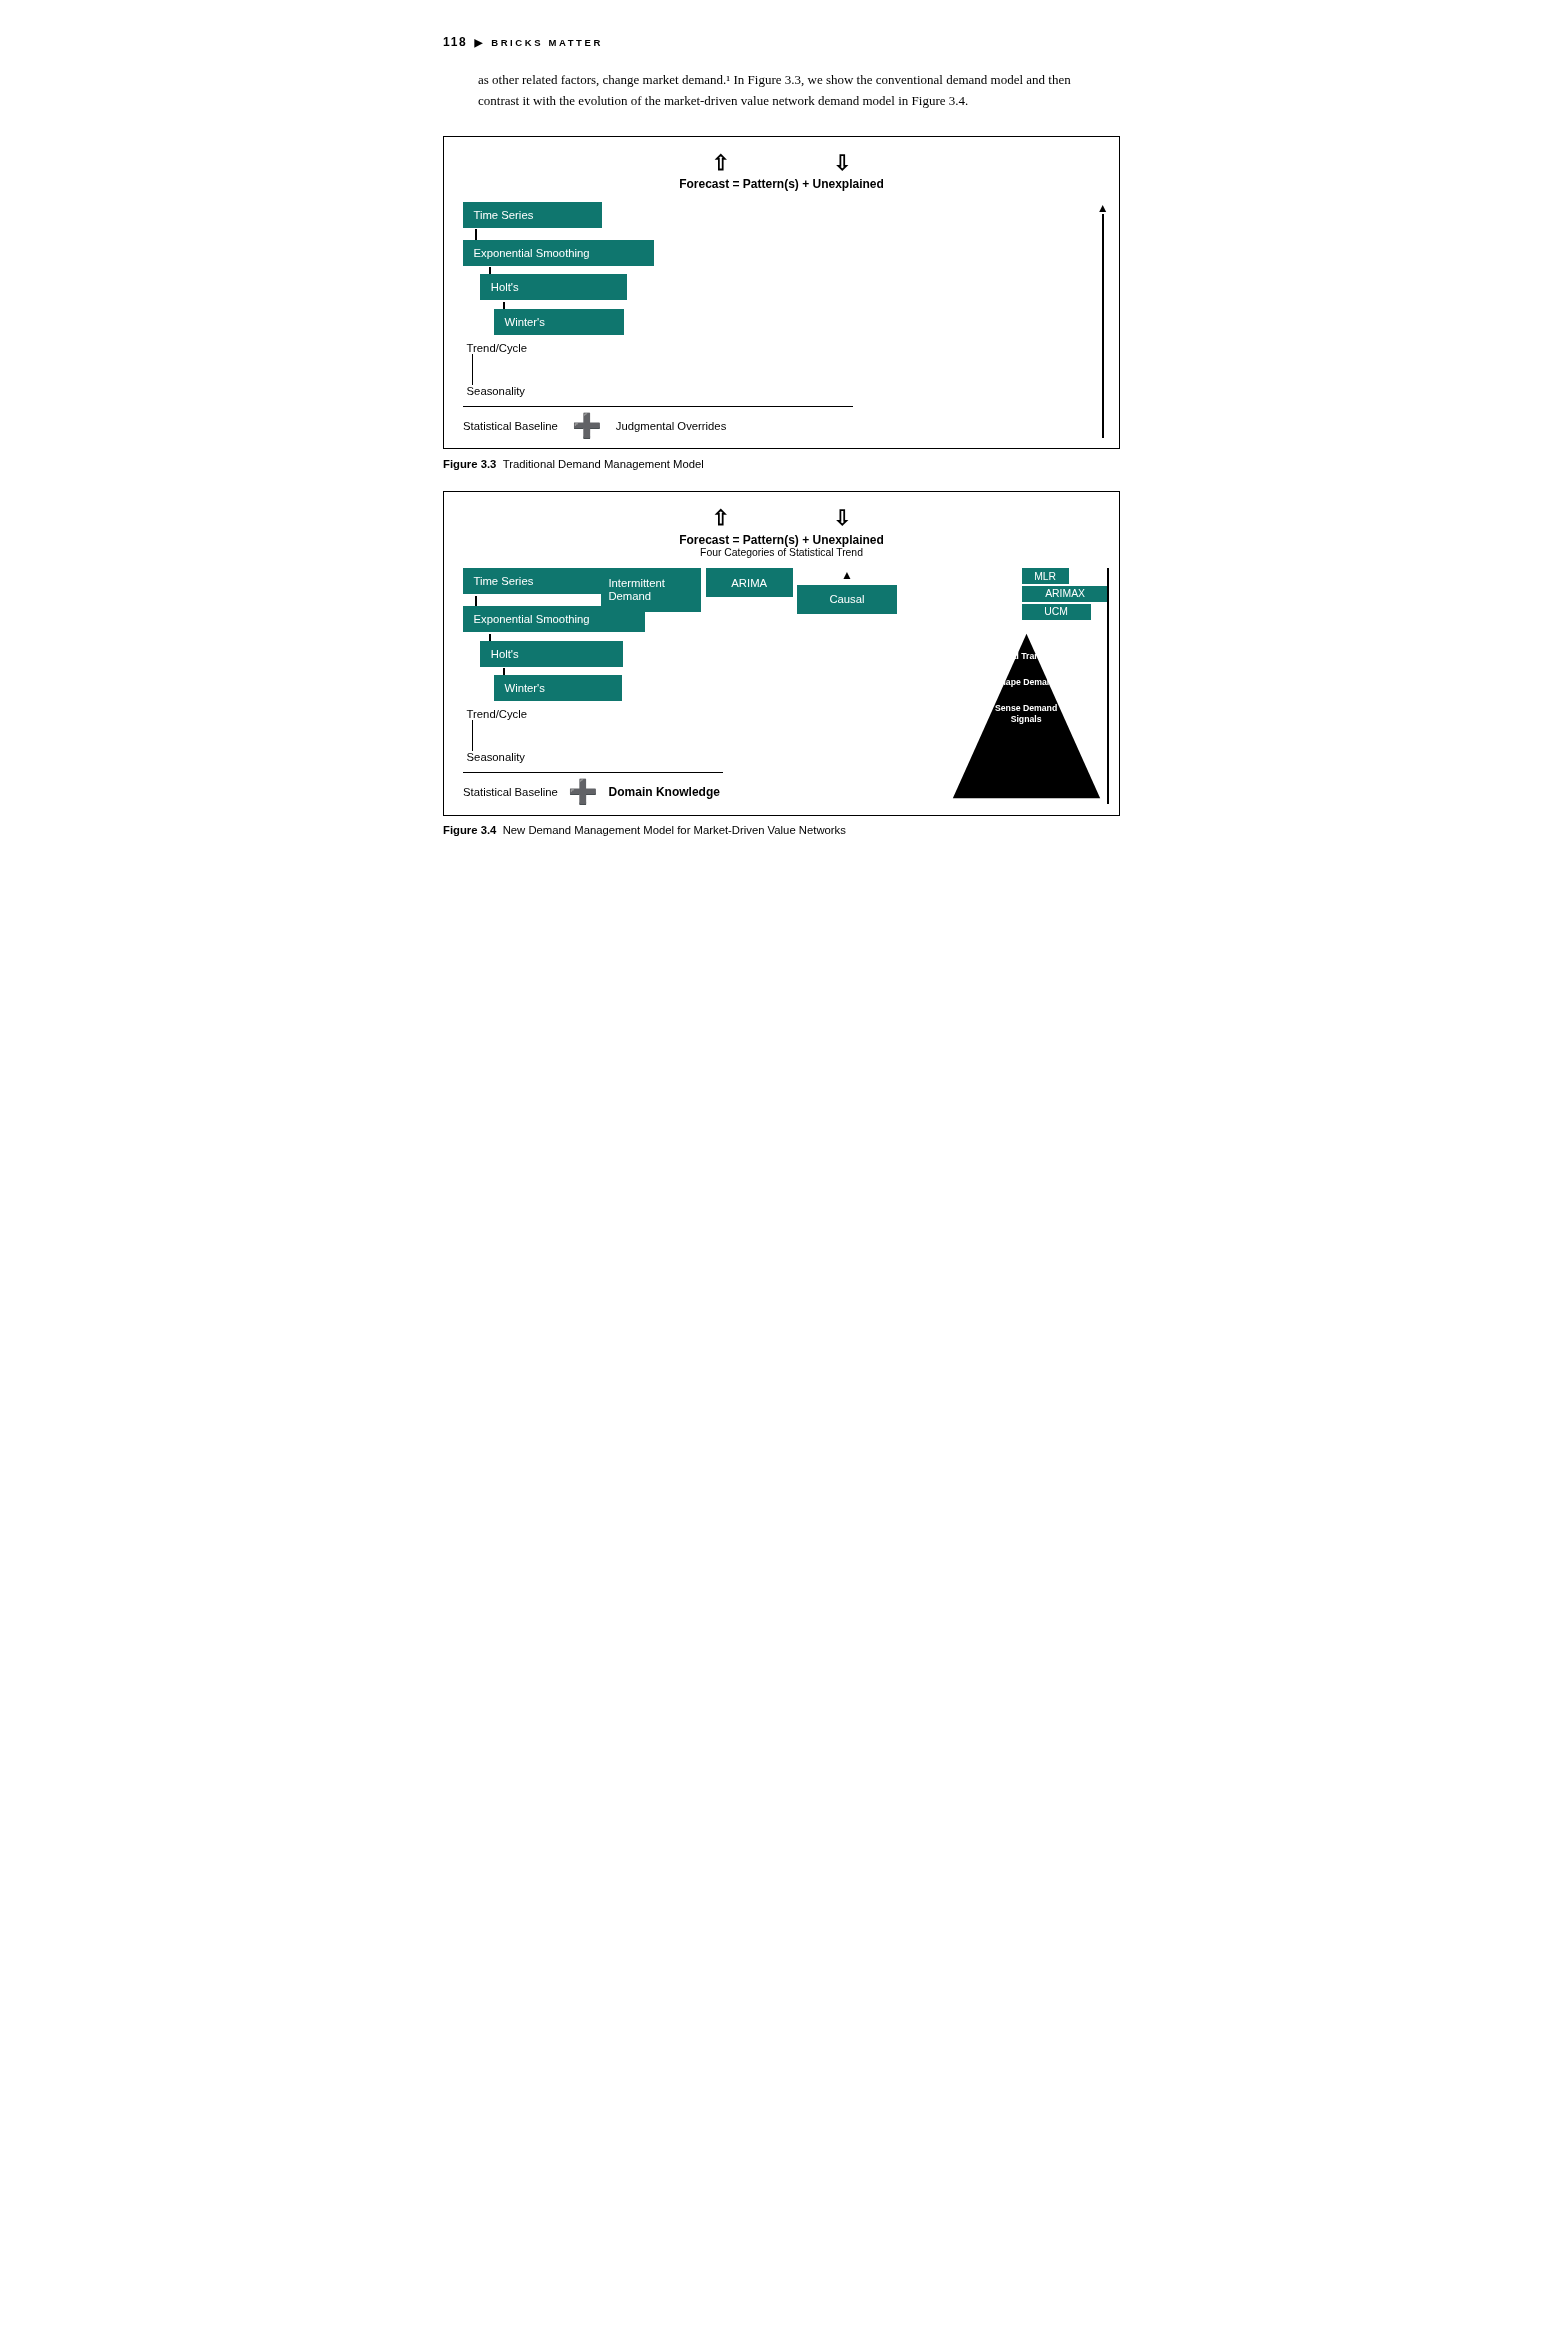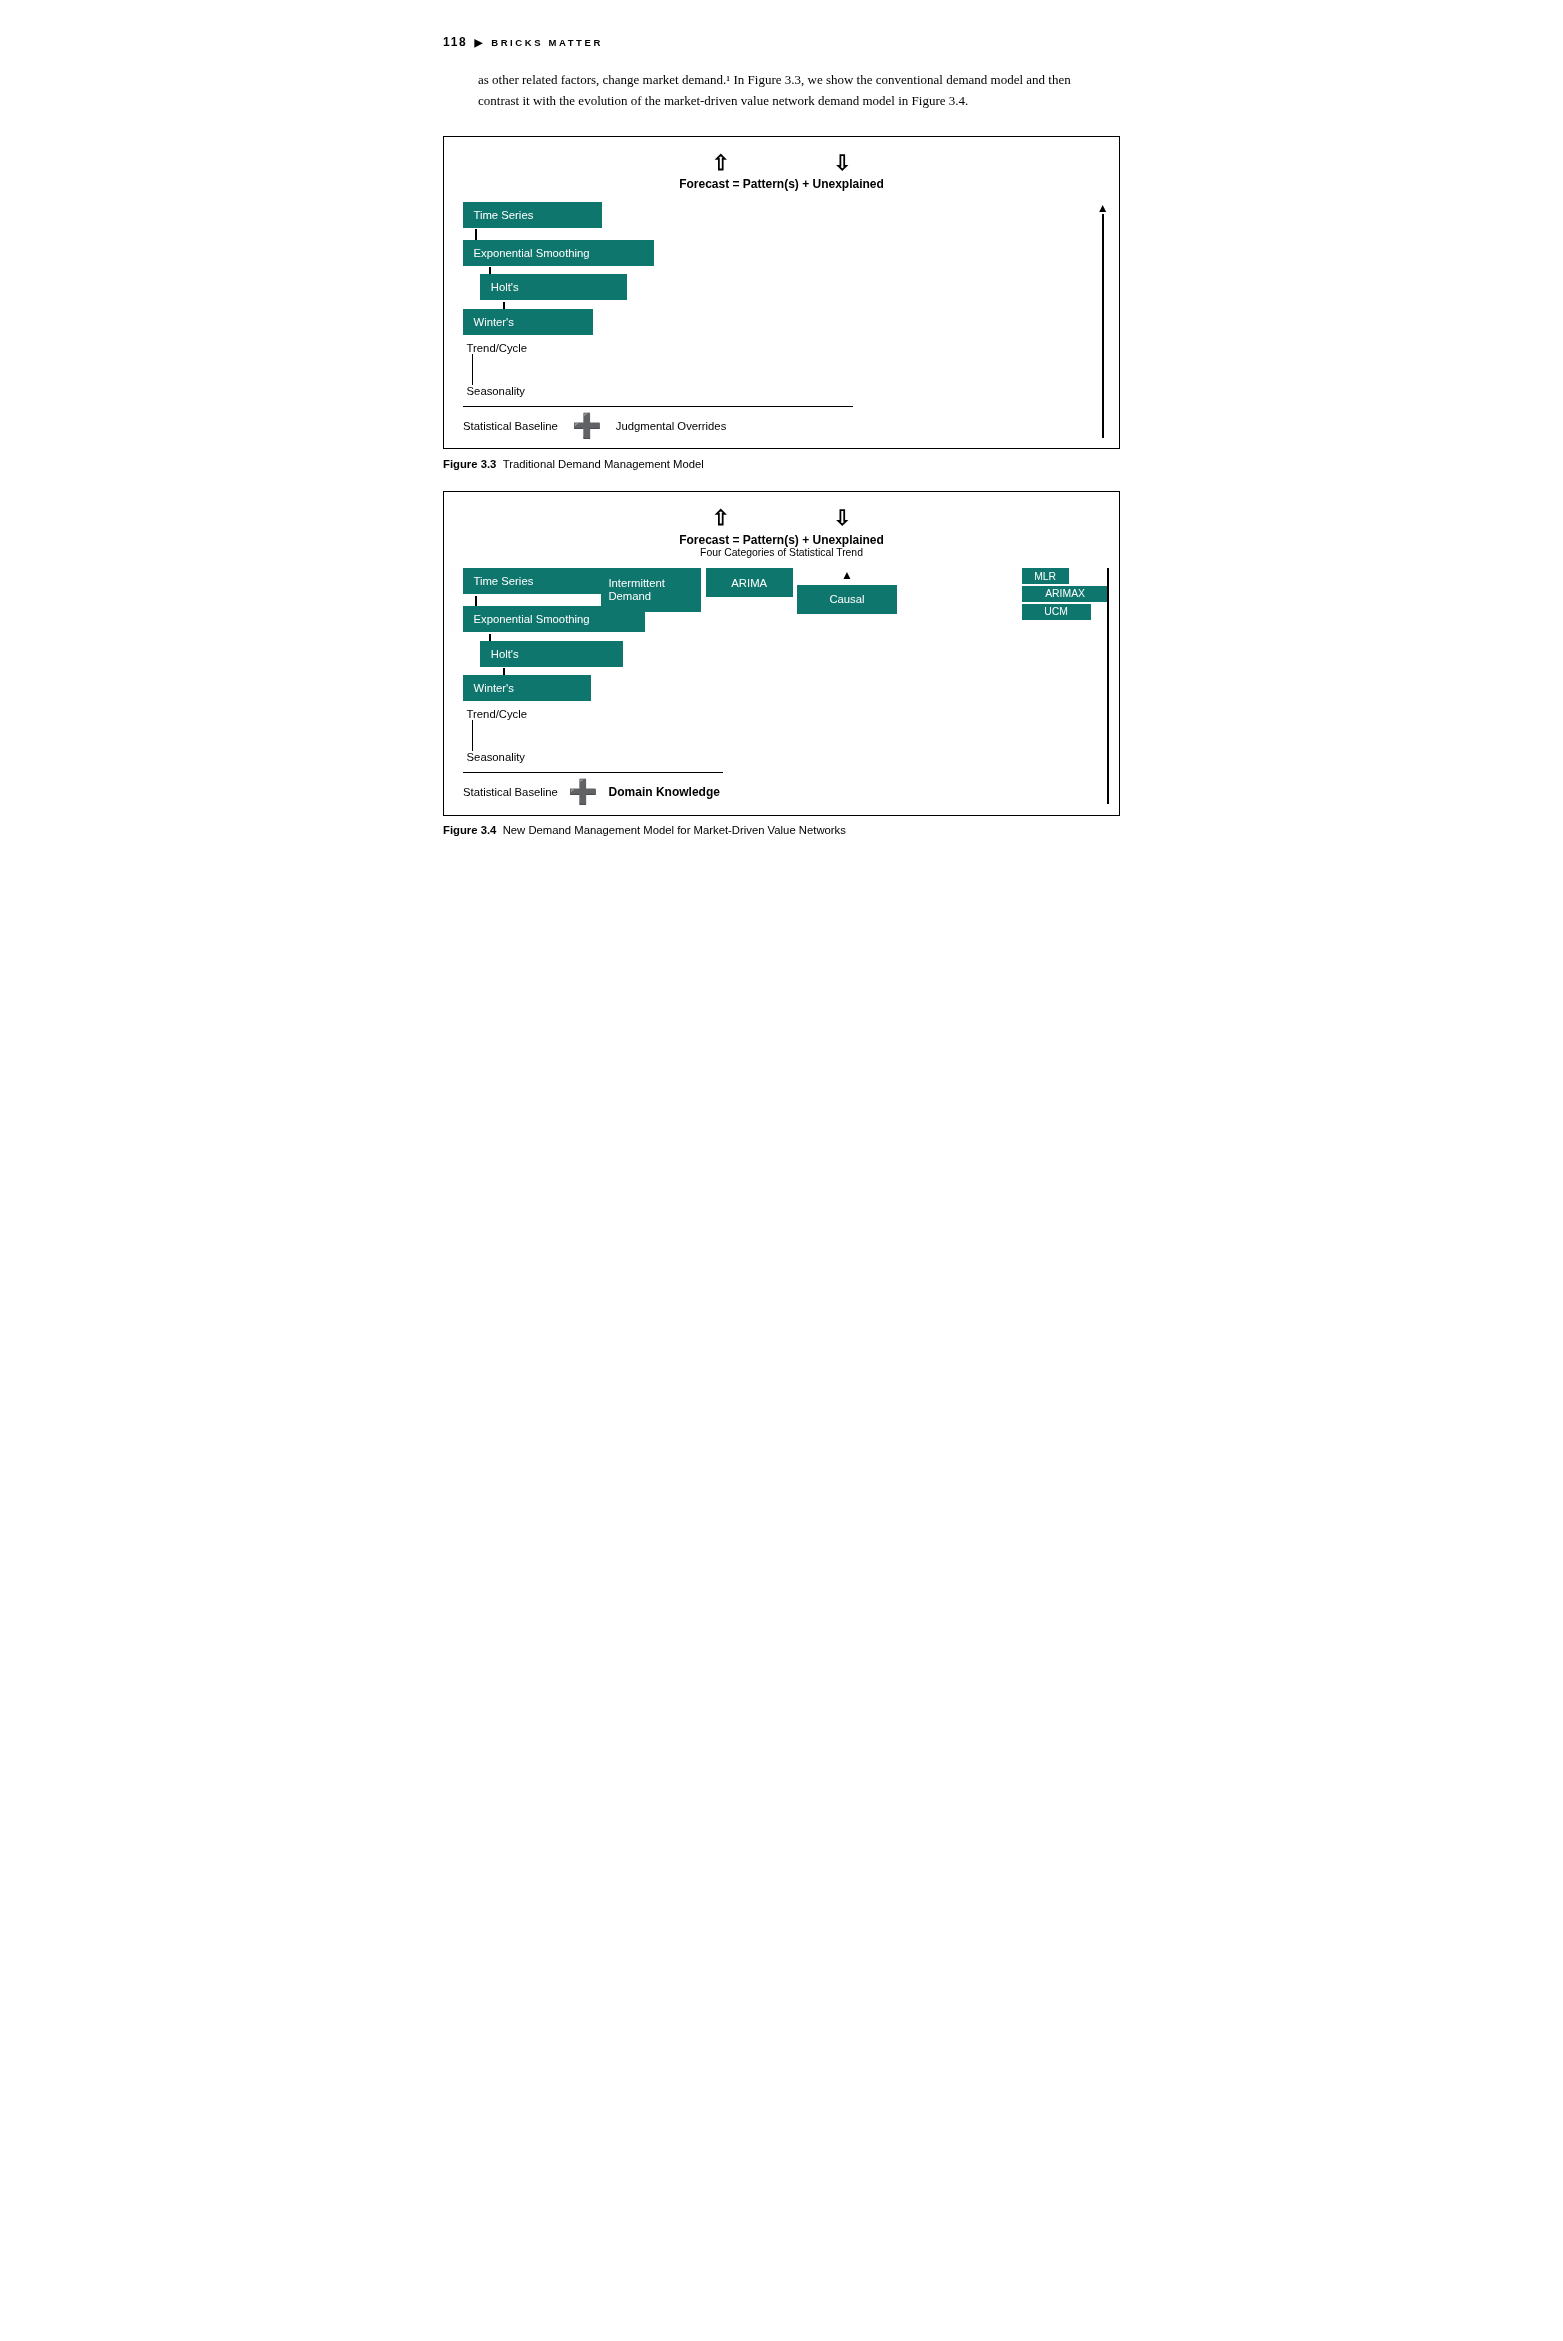--- a/index.html
+++ b/index.html
@@ -81,20 +81,21 @@
     }
 
     .holts-box {
       width: 156px;
       margin-left: 17.3px;
       margin-bottom: 1.7px;
     }
 
     .winters-box {
       width: 130px;
+      margin-left: 31px;
       margin-bottom: 3.5px;
     }
 
     
     .figure-caption {
       font-family: Arial, sans-serif;
       font-size: 11.3px;
       margin: 7px 0 21px 0;
     }
     .figure-caption strong { font-weight: bold; }
@@ -271,20 +272,31 @@
           <span>MLR</span>
         </div>
         <div class="black-box" style="width:87px; font-size:10.4px; padding:2.6px 7px; text-align:center;">
           <span>ARIMAX</span>
         </div>
         <div class="black-box" style="width:69px; font-size:10.4px; padding:2.6px 7px; text-align:center;">
           <span>UCM</span>
         </div>
       </div>
 
+      <div style="position:relative; width:165px; height:182px;">
+        <svg width="165" height="182" viewBox="0 0 190 210">
+          <polygon points="95,10 10,200 180,200" fill="#000"></polygon>
+        </svg>
+        
+        <div style="position:absolute; top:26px; left:0; right:0; display:flex; flex-direction:column; align-items:center; gap:15.6px;">
+          <div style="font-family:Arial,sans-serif; font-size:8.7px; font-weight:bold; color:#fff; text-align:center; line-height:1.2; max-width:87px;">Demand Translation</div>
+          <div style="font-family:Arial,sans-serif; font-size:8.7px; font-weight:bold; color:#fff; text-align:center; line-height:1.2;">Shape Demand</div>
+          <div style="font-family:Arial,sans-serif; font-size:8.7px; font-weight:bold; color:#fff; text-align:center; line-height:1.2; max-width:87px;">Sense Demand Signals</div>
+        </div>
+      </div>
     </div>
 
     <div style="position:absolute; right:0; top:0; bottom:0; display:flex; flex-direction:column; align-items:center;">
       <div style="width:1.7px; flex:1; background:#000;"></div>
     </div>
   </div>
 </div>
 
 <div class="figure-caption">
   <strong>Figure 3.4</strong>&nbsp;&nbsp;<span>New Demand Management Model for Market-Driven Value Networks</span>

